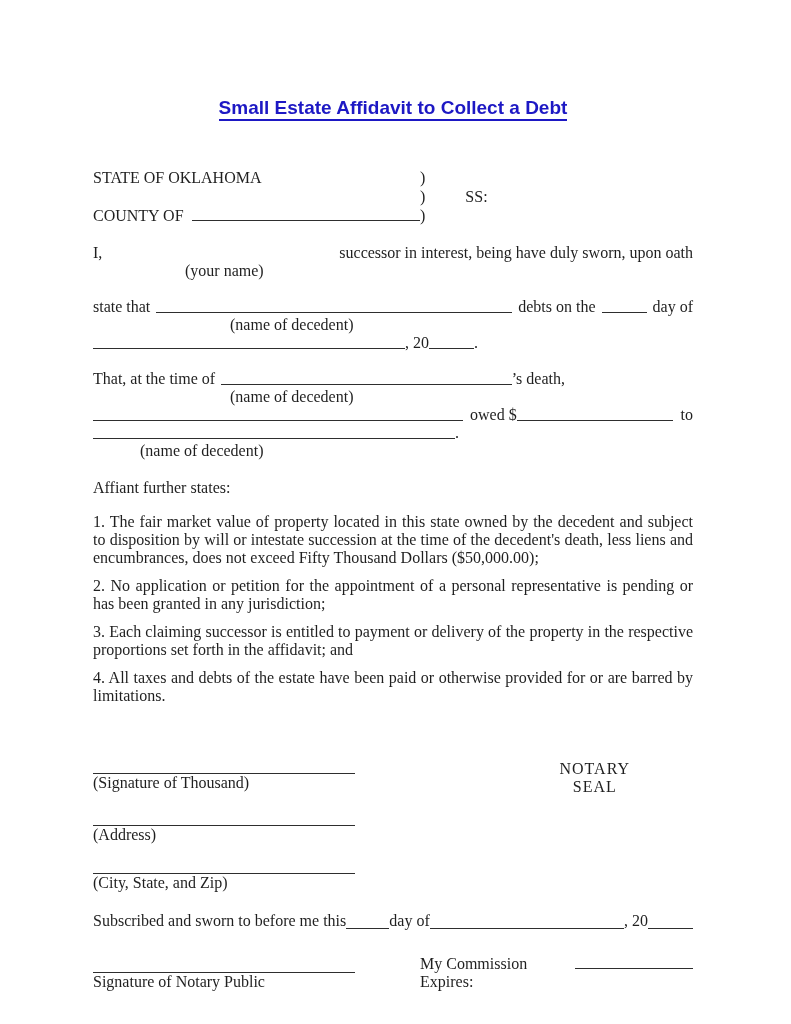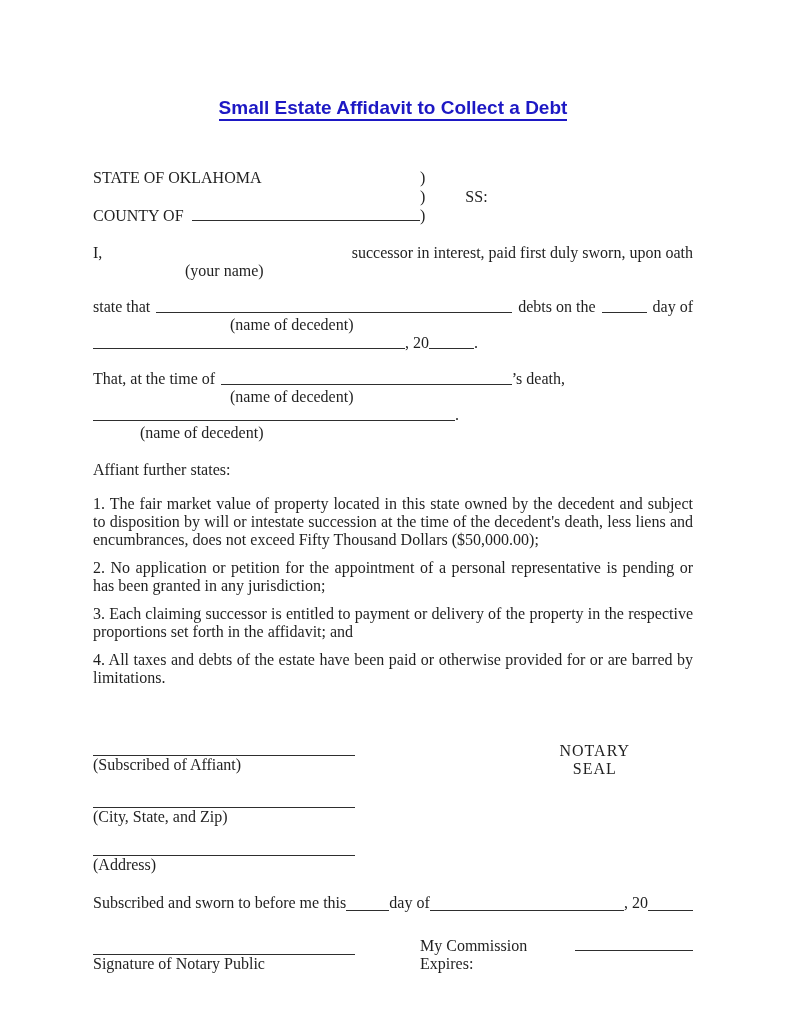--- a/index.html
+++ b/index.html
@@ -91,21 +91,21 @@
       <span class="cap-left">
         <span>COUNTY OF</span>
         <span class="blank cap-blank"></span>
       </span>
       <span>)</span>
     </div>
   </div>
 
   <div class="row-i">
     <span>I,</span>
-    <span>successor in interest, paid first duly sworn, upon oath</span>
+    <span>successor in interest, being have duly sworn, upon oath</span>
   </div>
   <div class="lbl-your-name">(your name)</div>
 
   <div class="block-statethat">
     <div class="frow g6">
       <span>state that</span>
       <span class="blank grow"></span>
       <span>debts on the</span>
       <span class="blank" style="width:45px"></span>
       <span>day of</span>
@@ -120,51 +120,57 @@
   </div>
 
   <div class="block-claim">
     <div class="frow row-thattime">
       <span>That, at the time of</span>
       <span class="blank grow ml6"></span>
       <span>’s death,</span>
     </div>
     <div class="lbl-ind-137">(name of decedent)</div>
     <div class="frow">
+      <span class="blank" style="width:370px"></span>
+      <span class="ml7">owed $</span>
+      <span class="blank grow"></span>
+      <span class="ml8">to</span>
+    </div>
+    <div class="frow">
       <span class="blank" style="width:362px"></span>
       <span>.</span>
     </div>
     <div class="lbl-ind-47">(name of decedent)</div>
   </div>
 
   <div class="affiant-intro">Affiant further states:</div>
   <div class="stmt stmt-first">1. The fair market value of property located in this state owned by the decedent and subject to disposition by will or intestate succession at the time of the decedent's death, less liens and encumbrances, does not exceed Fifty Thousand Dollars ($50,000.00);</div>
   <div class="stmt">2. No application or petition for the appointment of a personal representative is pending or has been granted in any jurisdiction;</div>
   <div class="stmt">3. Each claiming successor is entitled to payment or delivery of the property in the respective proportions set forth in the affidavit; and</div>
   <div class="stmt">4. All taxes and debts of the estate have been paid or otherwise provided for or are barred by limitations.</div>
 
   <div class="sig-row">
     <div class="sig-left">
       <div class="line-blank"></div>
-      <div>(Subscribed of Affiant)</div>
+      <div>(Signature of Thousand)</div>
     </div>
     <div class="notary-seal">
       <div>NOTARY</div>
       <div>SEAL</div>
     </div>
   </div>
 
   <div class="addr-block">
     <div class="line-blank"></div>
-    <div>(City, State, and Zip)</div>
+    <div>(Address)</div>
   </div>
 
   <div class="addr-block">
     <div class="line-blank"></div>
-    <div>(Address)</div>
+    <div>(City, State, and Zip)</div>
   </div>
 
   <div class="sworn-row">
     <span>Subscribed and sworn to before me this</span>
     <span class="blank" style="width:43px"></span>
     <span>day of</span>
     <span class="blank grow"></span>
     <span>, 20</span>
     <span class="blank" style="width:45px"></span>
   </div>

